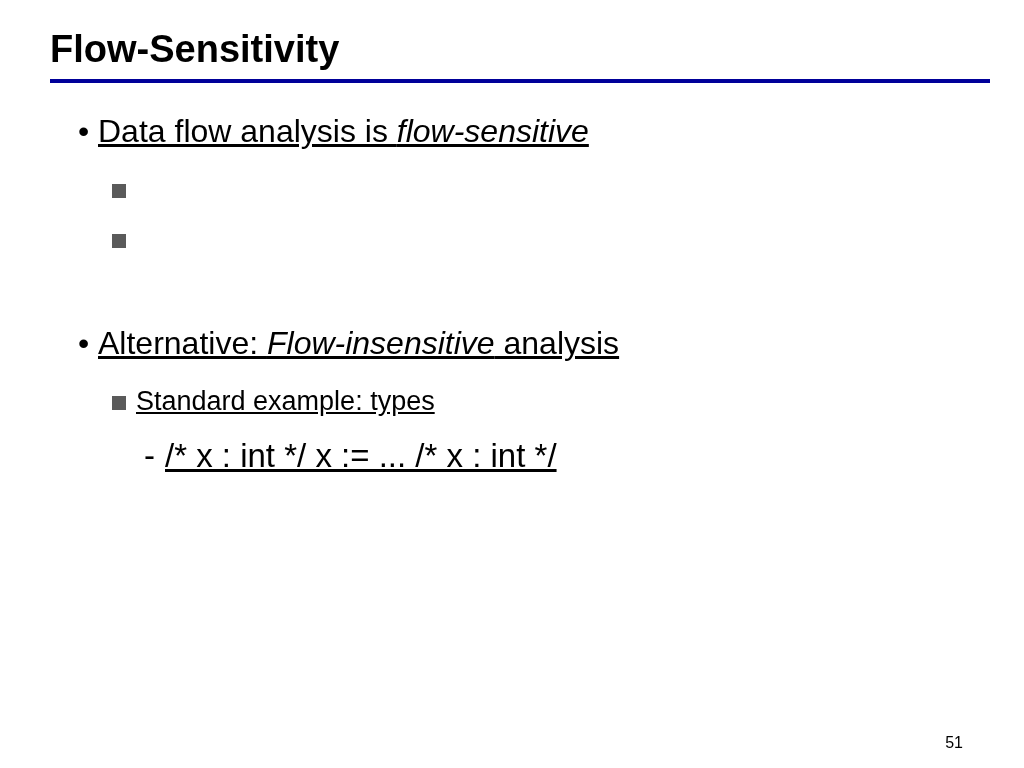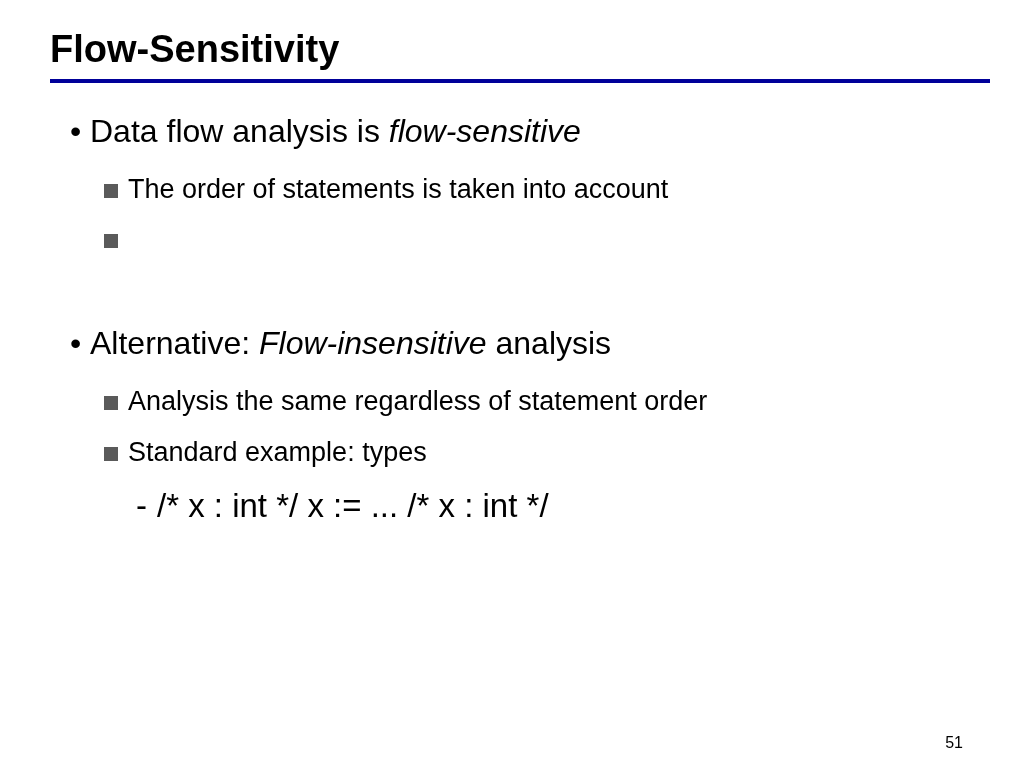--- a/index.html
+++ b/index.html
@@ -26,21 +26,22 @@
     margin: 0 0 8px 0;
     font-family: Arial, Helvetica, sans-serif;
   }
   .hr {
     height: 4px;
     background: #000099;
     width: 940px;
     margin: 0 0 28px 0;
   }
   .body {
-    margin-left: 20px;
+    margin-left: 28px;
+    text-decoration: underline;
   }
   .l1 {
     font-size: 32px;
     margin: 10px 0 18px 0;
     line-height: 1.3;
   }
   .l1 .dot {
     display: inline-block;
     width: 20px;
     vertical-align: top;
@@ -90,36 +91,33 @@
   <h1 class="title">Flow-Sensitivity</h1>
   <div class="hr"></div>
 
   <div class="body">
 
     <div class="l1">
       <span class="dot">•</span><span>Data flow analysis is </span><span class="italic">flow-sensitive</span>
     </div>
 
     <div class="l2">
-      <span class="sq"></span><span>The order of statements is taken into account</span>
+      <span class="sq"></span>
     </div>
 
     <div class="l2">
       <span class="sq"></span>
     </div>
 
     <div class="gap"></div>
 
     <div class="l1">
       <span class="dot">•</span><span>Alternative:  </span><span class="italic">Flow-insensitive</span><span> analysis</span>
     </div>
 
-    <div class="l2">
-      <span class="sq"></span><span>Analysis the same regardless of statement order</span>
-    </div>
 
     <div class="l2">
       <span class="sq"></span><span>Standard example:  types</span>
     </div>
 
     <div class="l3">
       <span class="dash">-</span><span>/* x : int */ x := ... /* x : int */</span>
     </div>
 
   </div>

